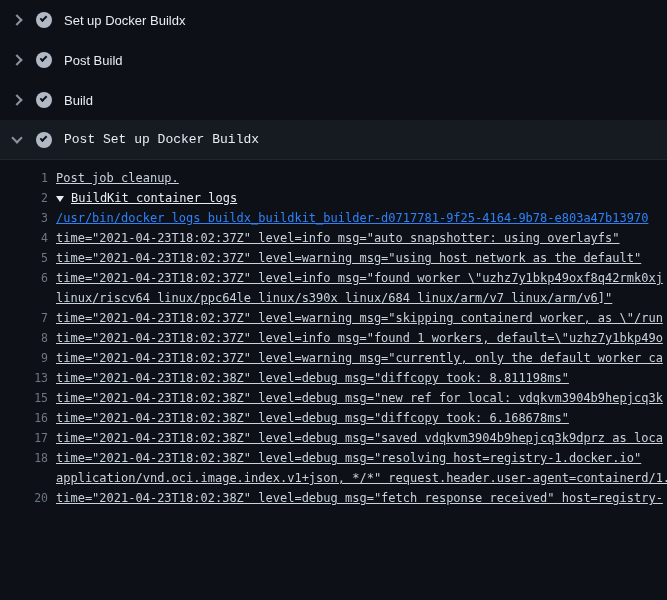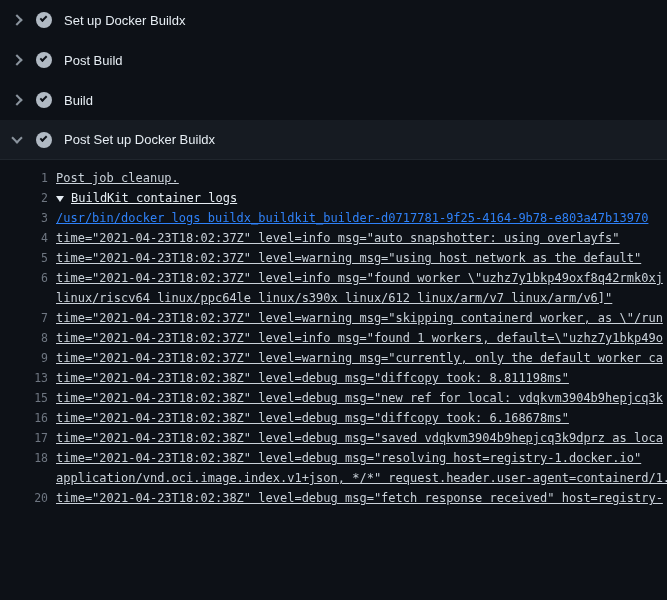--- a/index.html
+++ b/index.html
@@ -13,20 +13,21 @@
   }
   
   .step {
     display:flex; align-items:center;
     height:40px; padding-left:13px;
     cursor:pointer;
   }
   .step.expanded {
     background:var(--header-bg-expanded, #161b22);
     border-bottom:1px solid rgba(240,246,252,0.05);
+    font-family:Liberation Mono, monospace;
   }
   .chev {
     width:8px; height:8px; display:inline-block; flex:none;
     border-right:2px solid var(--chevron-color, #8b949e);
     border-bottom:2px solid var(--chevron-color, #8b949e);
     margin-right:15px;
   }
   .chev.right { transform:rotate(-45deg); }
   .chev.down  { transform:rotate(45deg); margin-top:-3px; }
   .check {
@@ -119,21 +120,21 @@
         <span class="step-title">Post Set up Docker Buildx</span>
       </div>
     </div>
   <div id="log" class="log">
       <div class="row normal"><span class="num">1</span><span class="txt">Post job cleanup.</span></div>
       <div class="row group"><span class="num">2</span><span class="txt"><span class="tri"></span><span>BuildKit container logs</span></span></div>
       <div class="row command"><span class="num">3</span><span class="txt">/usr/bin/docker logs buildx_buildkit_builder-d0717781-9f25-4164-9b78-e803a47b13970</span></div>
       <div class="row normal"><span class="num">4</span><span class="txt">time="2021-04-23T18:02:37Z" level=info msg="auto snapshotter: using overlayfs"</span></div>
       <div class="row normal"><span class="num">5</span><span class="txt">time="2021-04-23T18:02:37Z" level=warning msg="using host network as the default"</span></div>
       <div class="row normal"><span class="num">6</span><span class="txt">time="2021-04-23T18:02:37Z" level=info msg="found worker \"uzhz7y1bkp49oxf8q42rmk0xj</span></div>
-      <div class="row cont"><span class="num"></span><span class="txt">linux/riscv64 linux/ppc64le linux/s390x linux/612 linux/arm/v7 linux/arm/v6]"</span></div>
+      <div class="row cont"><span class="num"></span><span class="txt">linux/riscv64 linux/ppc64le linux/s390x linux/684 linux/arm/v7 linux/arm/v6]"</span></div>
       <div class="row normal"><span class="num">7</span><span class="txt">time="2021-04-23T18:02:37Z" level=warning msg="skipping containerd worker, as \"/run</span></div>
       <div class="row normal"><span class="num">8</span><span class="txt">time="2021-04-23T18:02:37Z" level=info msg="found 1 workers, default=\"uzhz7y1bkp49o</span></div>
       <div class="row normal"><span class="num">9</span><span class="txt">time="2021-04-23T18:02:37Z" level=warning msg="currently, only the default worker ca</span></div>
       <div class="row normal"><span class="num">13</span><span class="txt">time="2021-04-23T18:02:38Z" level=debug msg="diffcopy took: 8.811198ms"</span></div>
       <div class="row normal"><span class="num">15</span><span class="txt">time="2021-04-23T18:02:38Z" level=debug msg="new ref for local: vdqkvm3904b9hepjcq3k</span></div>
       <div class="row normal"><span class="num">16</span><span class="txt">time="2021-04-23T18:02:38Z" level=debug msg="diffcopy took: 6.168678ms"</span></div>
       <div class="row normal"><span class="num">17</span><span class="txt">time="2021-04-23T18:02:38Z" level=debug msg="saved vdqkvm3904b9hepjcq3k9dprz as loca</span></div>
       <div class="row normal"><span class="num">18</span><span class="txt">time="2021-04-23T18:02:38Z" level=debug msg="resolving host=registry-1.docker.io"</span></div>
       <div class="row cont"><span class="num"></span><span class="txt">application/vnd.oci.image.index.v1+json, */*" request.header.user-agent=containerd/1.4</span></div>
       <div class="row normal"><span class="num">20</span><span class="txt">time="2021-04-23T18:02:38Z" level=debug msg="fetch response received" host=registry-</span></div>

